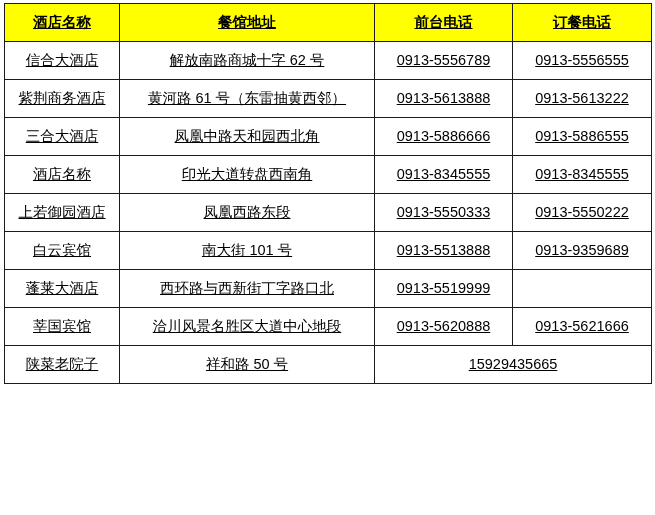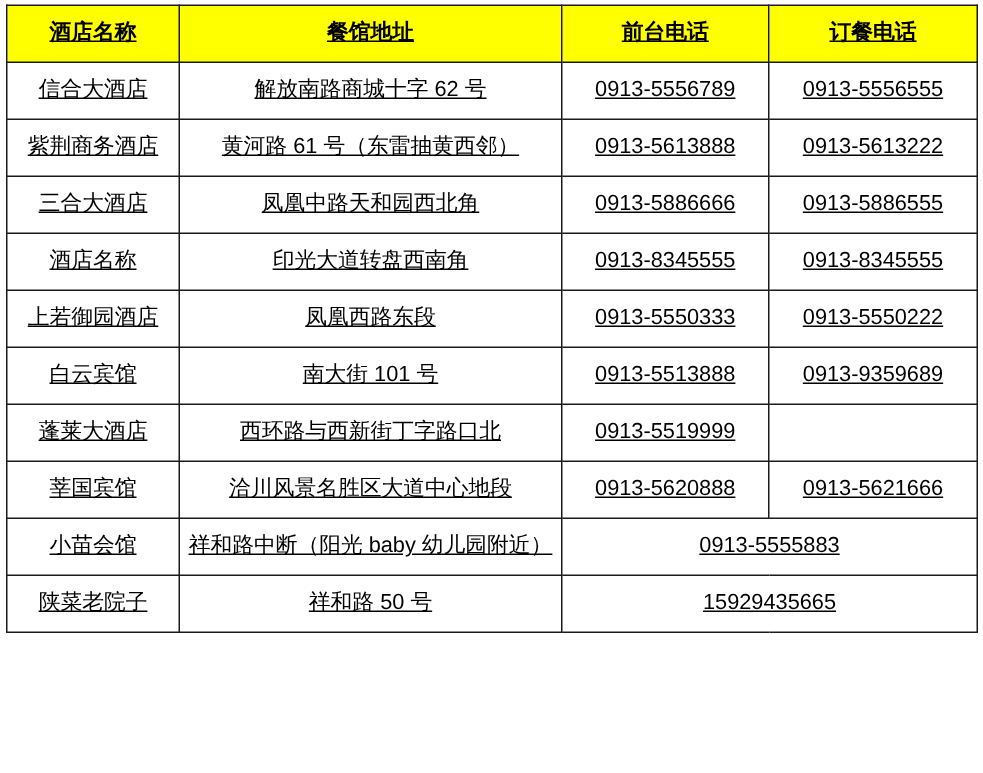--- a/index.html
+++ b/index.html
@@ -114,25 +114,20 @@
       </tr>
       <tr>
         <td class="name-cell">莘国宾馆</td>
         <td class="addr-cell">洽川风景名胜区大道中心地段</td>
         <td class="phone-cell">0913-5620888</td>
         <td class="phone-cell">0913-5621666</td>
       </tr>
 
 
       <tr>
-        <td class="name-cell">小苗会馆</td>
-        <td class="addr-cell">祥和路中断（阳光 baby 幼儿园附近）</td>
-        <td class="phone-cell" colspan="2">0913-5555883</td>
-      </tr>
-      <tr>
         <td class="name-cell">陕菜老院子</td>
         <td class="addr-cell">祥和路 50 号</td>
         <td class="phone-cell" colspan="2">15929435665</td>
       </tr>
 
     </tbody>
   </table>
 </div>
 
 </body></html>

